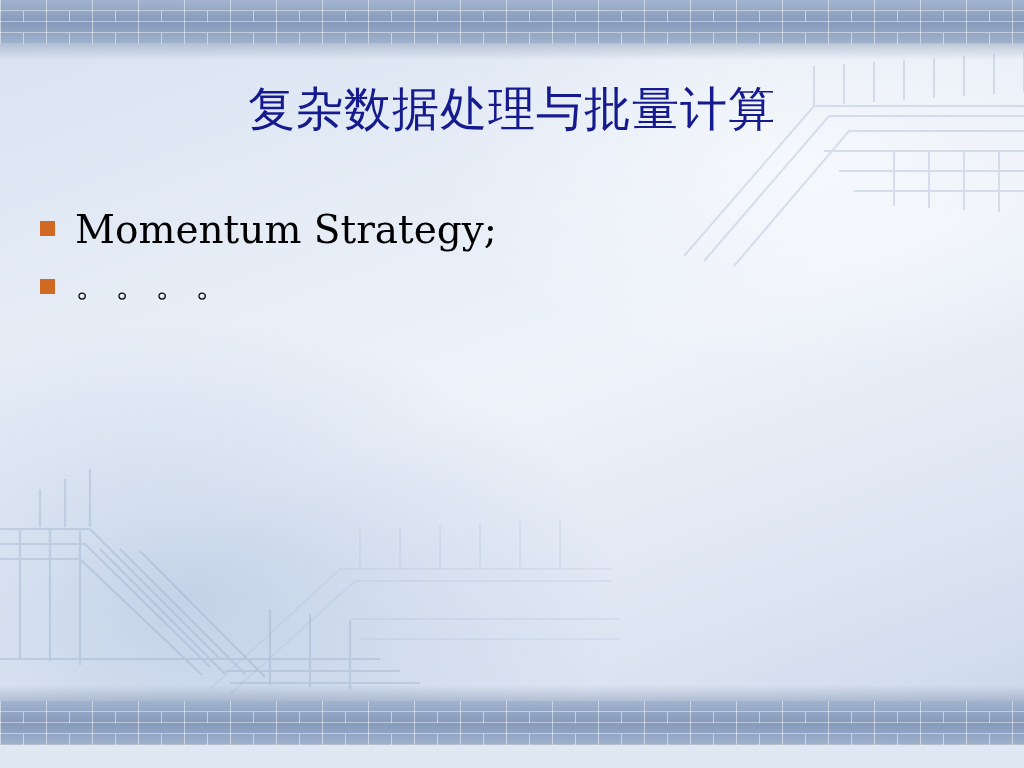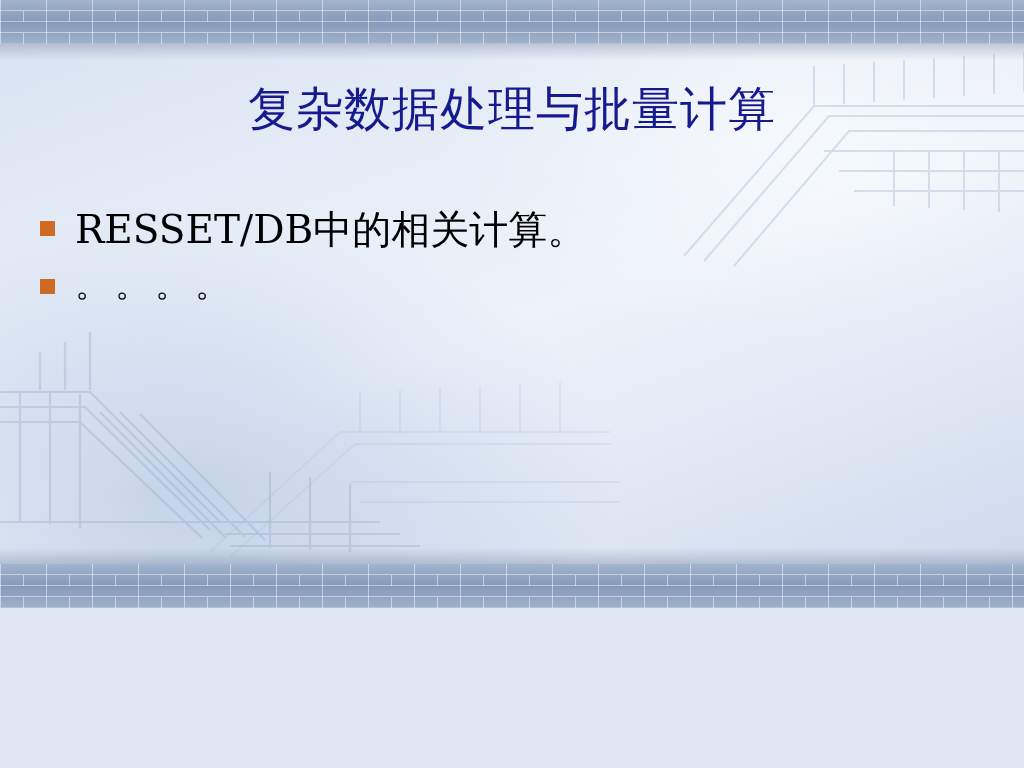--- a/index.html
+++ b/index.html
@@ -10,21 +10,21 @@
     overflow: hidden;
   }
   body {
     font-family: "Liberation Serif", serif;
     background: #dfe7f3;
   }
 
   .slide {
     position: relative;
     width: 1024px;
-    height: 608px;
+    height: 745px;
     overflow: hidden;
     background:
       radial-gradient(ellipse 520px 300px at 78% 22%, rgba(255,255,255,0.55) 0%, rgba(255,255,255,0.0) 70%),
       radial-gradient(ellipse 600px 380px at 18% 80%, rgba(150,175,212,0.45) 0%, rgba(150,175,212,0.0) 72%),
       linear-gradient(160deg, #d7e1f0 0%, #e6edf7 32%, #eef3fa 52%, #dde5f2 78%, #c9d6ea 100%);
   }
 
   
   .brick-band {
     position: absolute;
@@ -168,26 +168,26 @@
   <div class="brick-band bottom">
     <div class="brick-offset r1"></div>
     <div class="brick-offset r2"></div>
   </div>
   <div class="band-shadow bottom"></div>
 
   <div class="title">复杂数据处理与批量计算</div>
 
   <div class="body">
 
+    <div class="bullet-row">
+      <span class="bullet-marker"></span>
+      <span class="bullet-text">Momentum Strategy;</span>
+    </div>
 
 
-    <div class="bullet-row">
-      <span class="bullet-marker"></span>
-      <span class="bullet-text">RESSET/DB中的相关计算。</span>
-    </div>
 
     <div class="bullet-row">
       <span class="bullet-marker"></span>
       <span class="bullet-text small-dots">。。。。</span>
     </div>
 
   </div>
 </div>
 
 </body></html>

